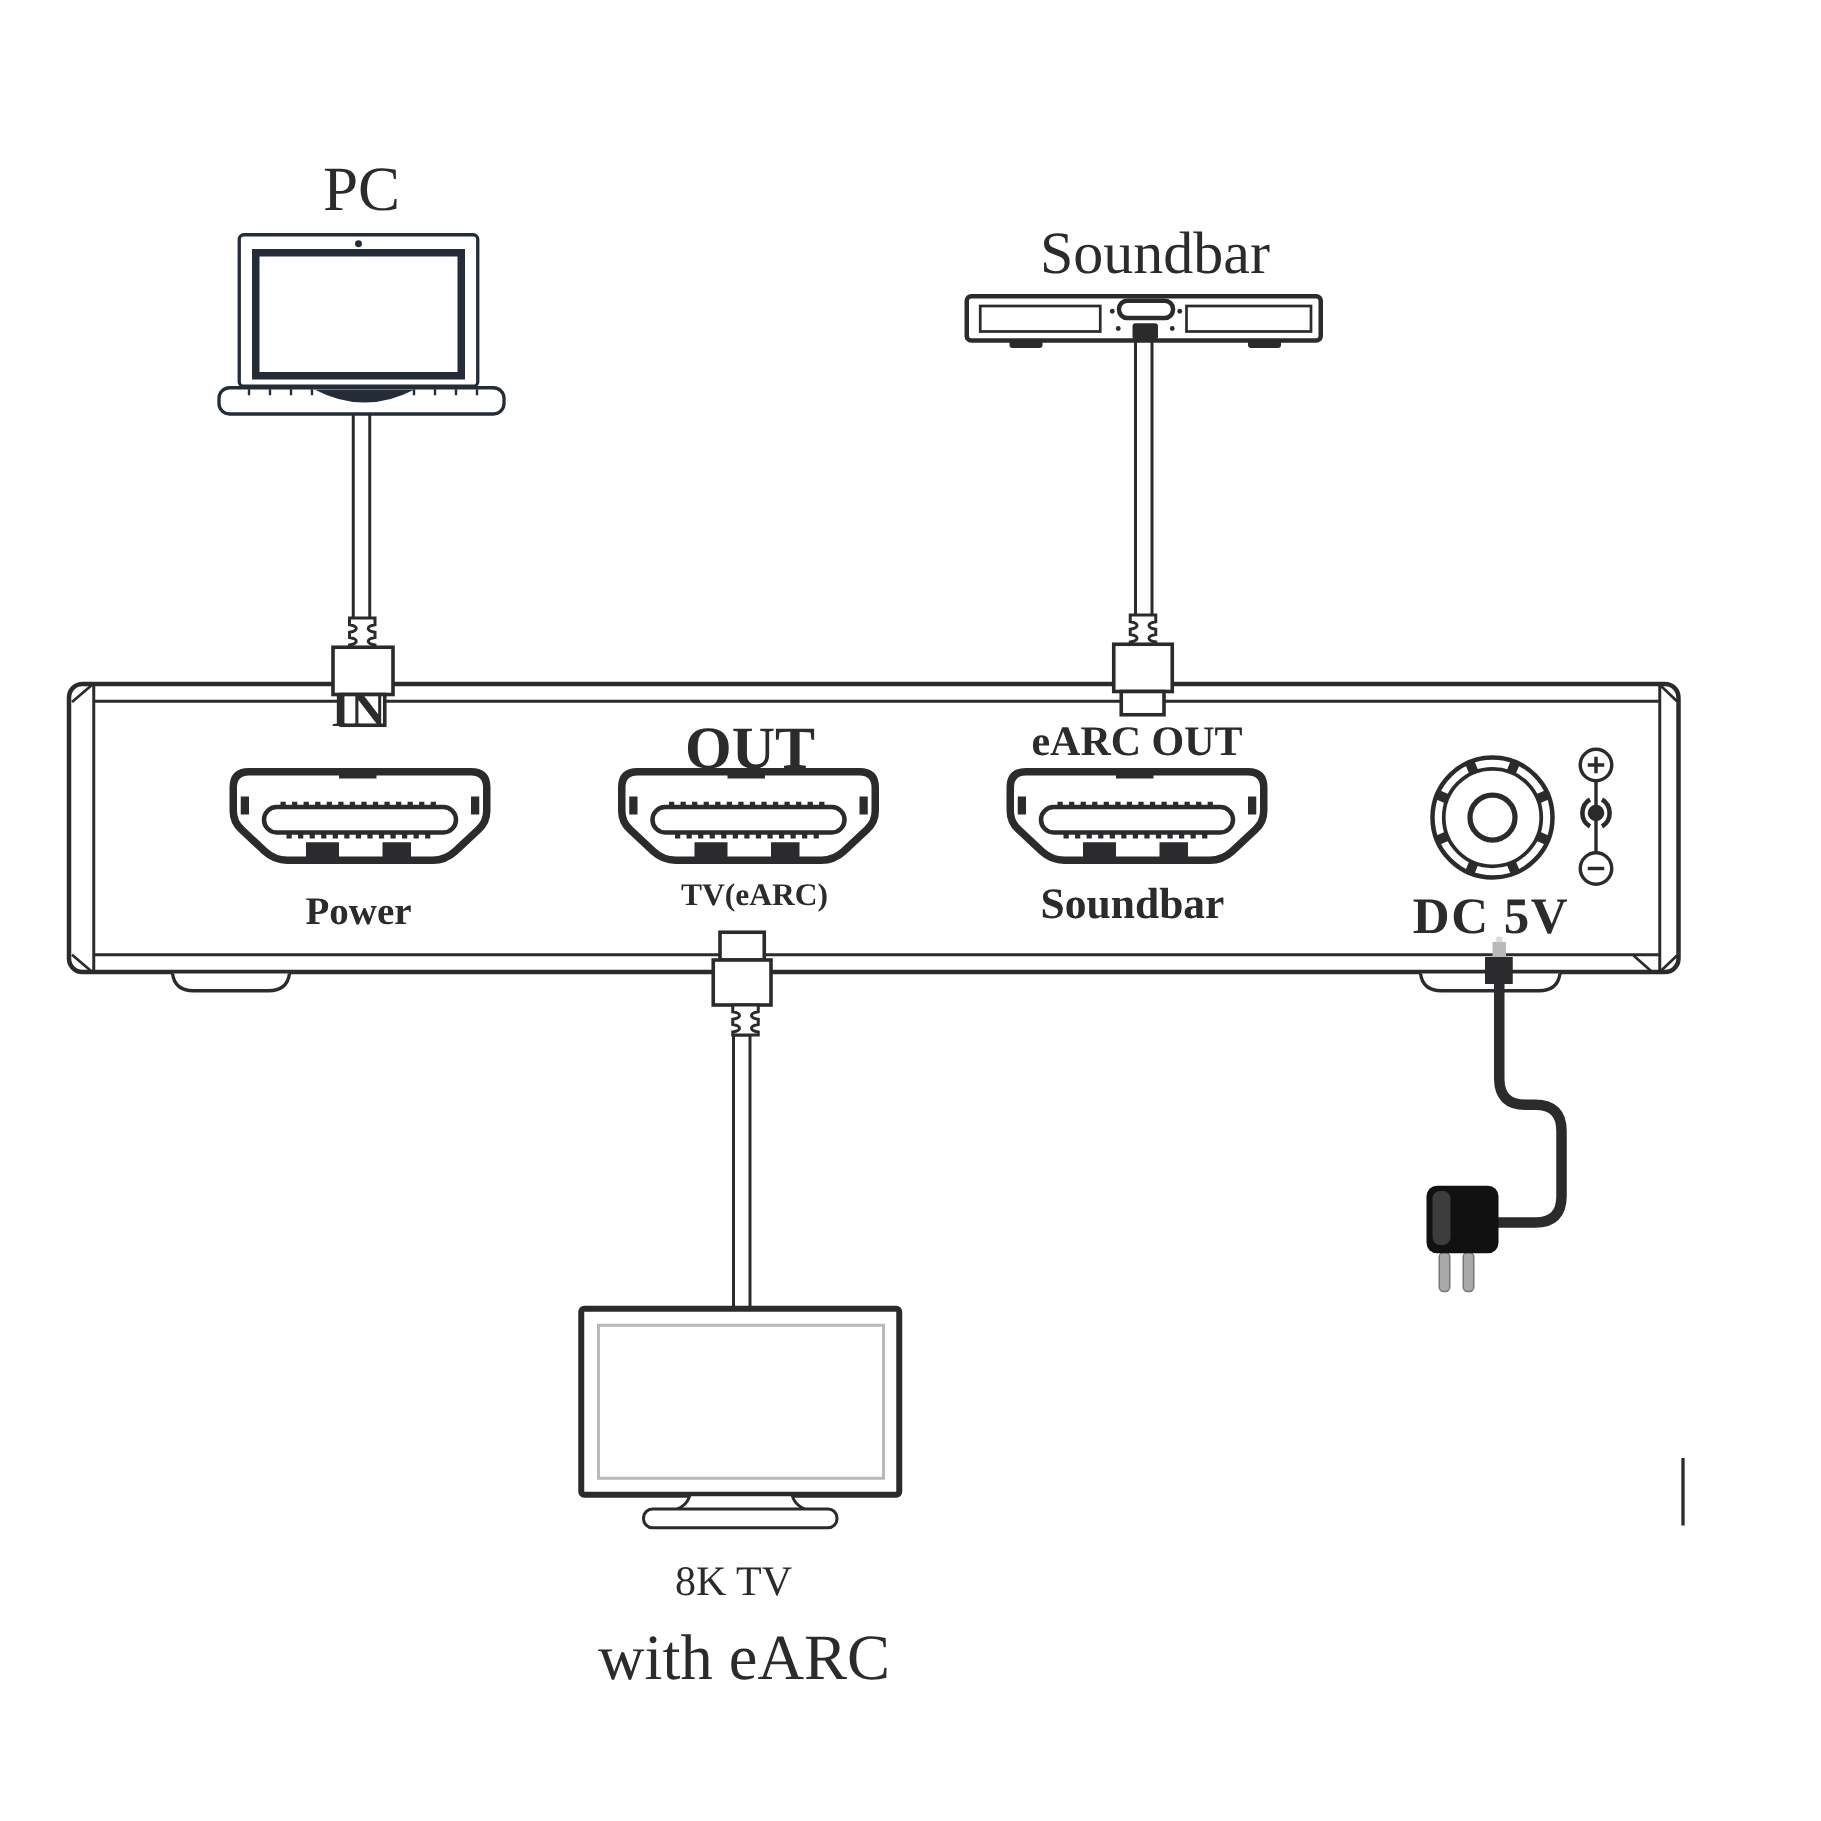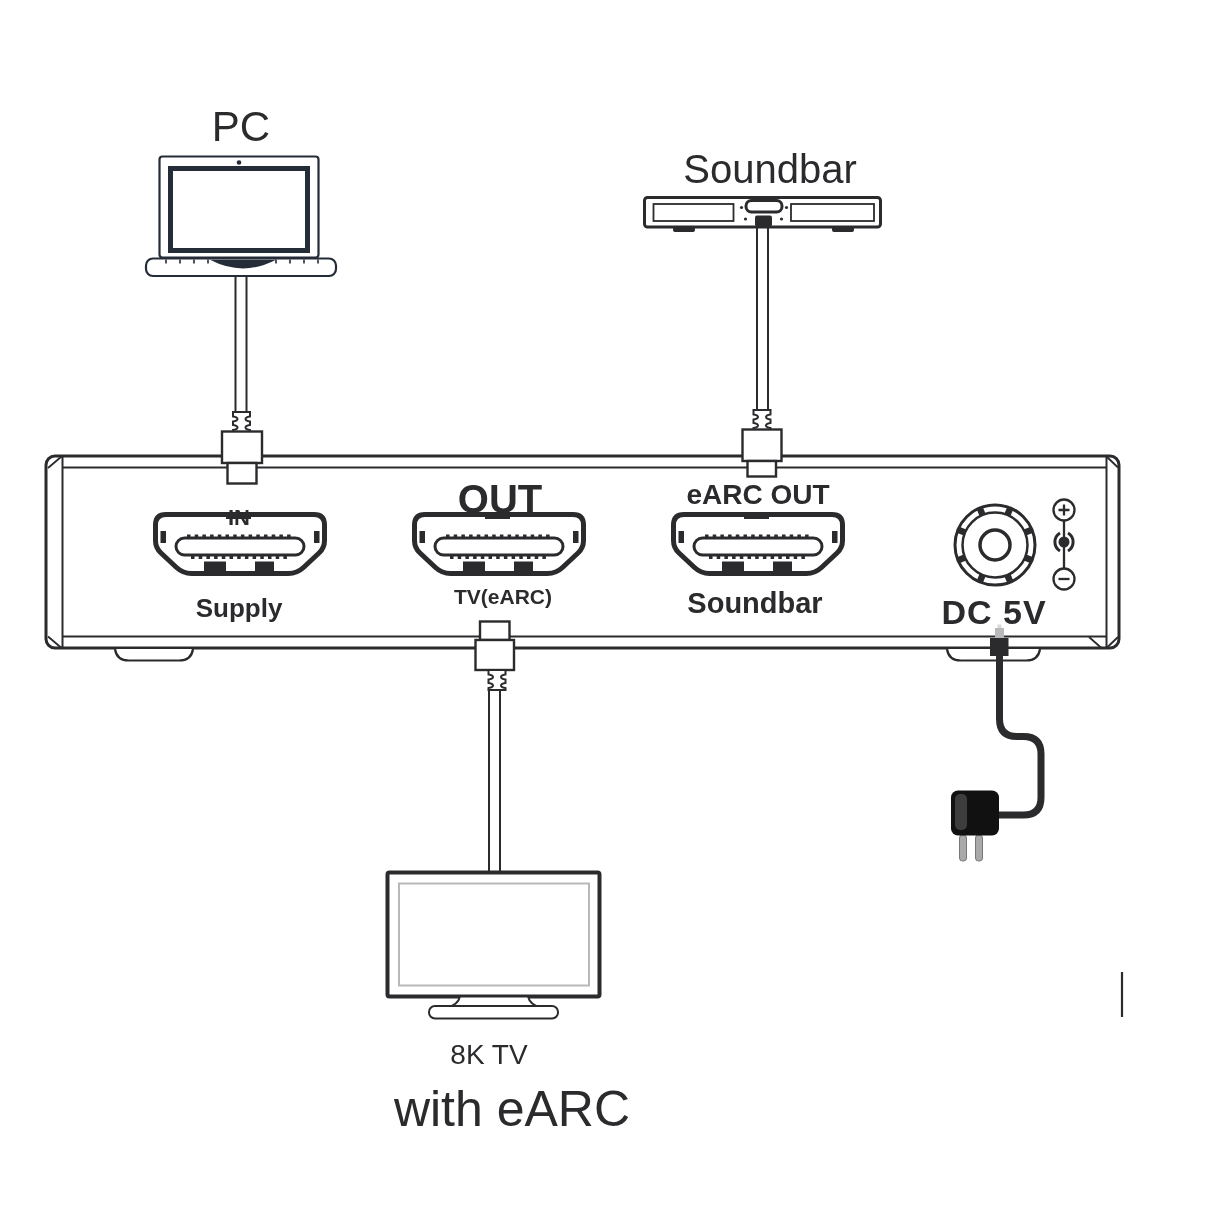--- a/index.html
+++ b/index.html
@@ -3,44 +3,44 @@
 <meta charset="utf-8">
 <style>
   :root{
     --line:#2b2b2e;
     --laptop-line:#242c38;
     --tv-inner:#b9b9b9;
     --background:#ffffff;
   }
   html,body{margin:0;padding:0;background:var(--background);}
   .canvas{position:relative;width:1214px;height:1214px;background:var(--background);
-          font-family:Liberation Sans, sans-serif;color:var(--line);overflow:hidden;}
+          font-family:Liberation Serif, serif;color:var(--line);overflow:hidden;}
   .art{position:absolute;left:0;top:0;width:1214px;height:1214px;}
   
   .s  {stroke:var(--line);fill:none;}
   .sf {stroke:var(--line);fill:#ffffff;}
   .f  {fill:var(--line);stroke:none;}
   .ls {stroke:var(--laptop-line);fill:none;}
   .lsf{stroke:var(--laptop-line);fill:#ffffff;}
   .lf {fill:var(--laptop-line);stroke:none;}
   
   .lbl{position:absolute;transform:translateX(-50%);white-space:nowrap;line-height:1;color:var(--line);}
   .device{font-weight:400;}
   .panel{font-weight:700;}
   .lbl-pc        {left:241px;top:106px;font-size:42px;}
   .lbl-soundbar  {left:770px;top:149px;font-size:40px;}
-  .lbl-in        {left:239px;top:507px;font-size:22px;}
+  .lbl-in        {left:239px;top:458px;font-size:33px;}
   .lbl-out       {left:500px;top:479px;font-size:40px;}
   .lbl-earc      {left:758px;top:481px;font-size:28px;}
   .lbl-source    {left:239px;top:595px;font-size:26px;}
   .lbl-tvearc    {left:503px;top:586px;font-size:21px;}
   .lbl-sb-panel  {left:755px;top:589px;font-size:29px;}
   .lbl-dc5v      {left:994px;top:595px;font-size:34px;letter-spacing:1px;}
   .lbl-tv1       {left:489px;top:1041px;font-size:28px;}
-  .lbl-tv2       {left:512px;top:1084px;font-size:50px;}
+  .lbl-tv2       {left:496px;top:1084px;font-size:43px;}
   .lbl-psu       {left:989px;top:868px;font-size:44px;}
 </style>
 </head>
 <body>
 
 <div class="canvas">
 
   <svg class="art" viewBox="0 0 1214 1214">
     <defs>
 
@@ -171,19 +171,19 @@
     </g>
 
     <line class="s" stroke-width="2.2" x1="1122" y1="972" x2="1122" y2="1017"></line>
   </svg>
 
   <div class="lbl device lbl-pc">PC</div>
   <div class="lbl device lbl-soundbar">Soundbar</div>
   <div class="lbl panel  lbl-in">IN</div>
   <div class="lbl panel  lbl-out">OUT</div>
   <div class="lbl panel  lbl-earc">eARC OUT</div>
-  <div class="lbl panel  lbl-source">Supply</div>
+  <div class="lbl panel  lbl-source">Power</div>
   <div class="lbl panel  lbl-tvearc">TV(eARC)</div>
   <div class="lbl panel  lbl-sb-panel">Soundbar</div>
   <div class="lbl panel  lbl-dc5v">DC 5V</div>
   <div class="lbl device lbl-tv1">8K TV</div>
   <div class="lbl device lbl-tv2">with eARC</div>
 </div>
 
 </body></html>

